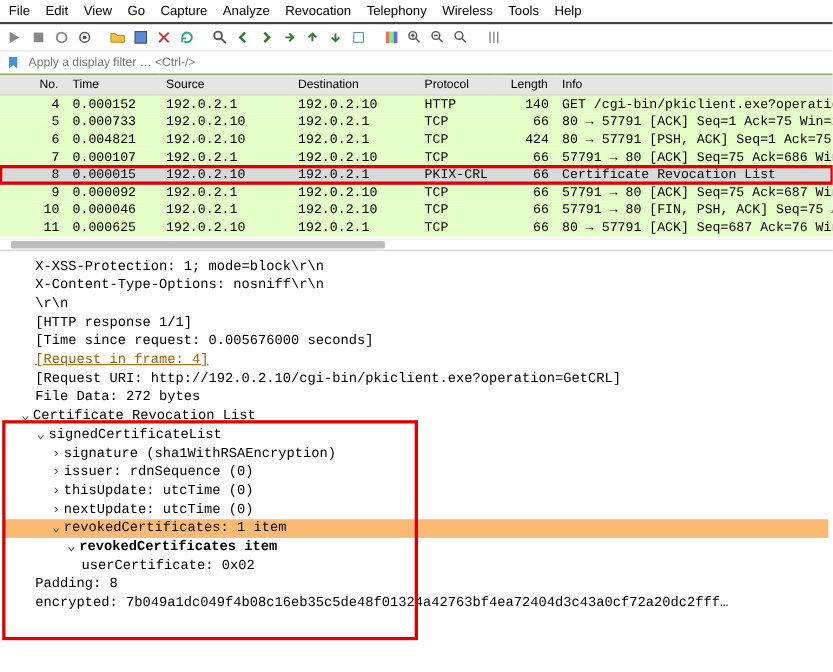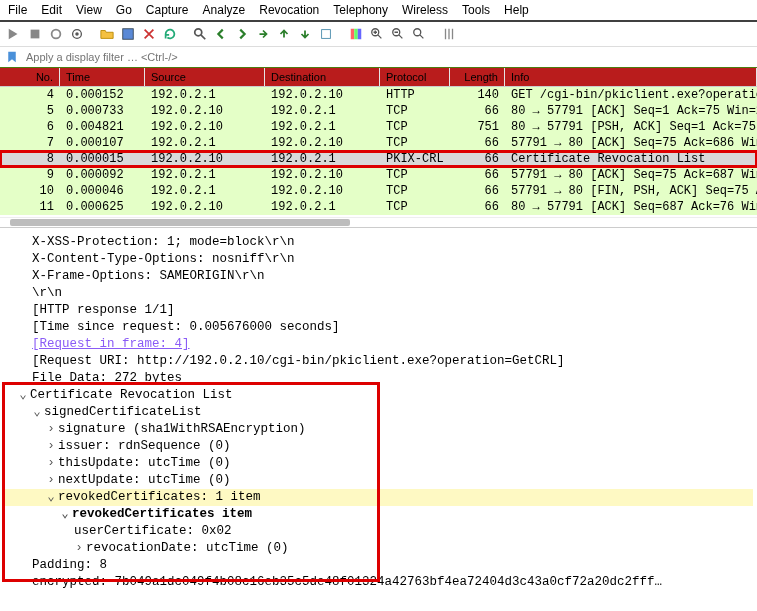--- a/index.html
+++ b/index.html
@@ -7,21 +7,21 @@
   .menubar { display: flex; gap: 14px; padding: 3px 8px; border-bottom: 2px solid #404040; font-size: 12px; }
   .menubar span { cursor: default; }
   .toolbar { display: flex; gap: 3px; padding: 3px 5px; border-bottom: 1px solid #ddd; align-items: center; }
   .tbtn { width: 18px; height: 18px; display: flex; align-items: center; justify-content: center; border: 1px solid transparent; border-radius: 2px; }
   .tbtn svg { width: 14px; height: 14px; }
   .tbtn.sep { width: 6px; }
   .filterbar { display: flex; align-items: center; padding: 2px 4px; border-bottom: 1px solid #4d7c0f; background: #fff; }
   .filterbar .ficon { width: 16px; height: 16px; margin-right: 4px; display:flex; align-items:center; justify-content:center;}
   .filterbar input { flex: 1; border: none; outline: none; font-size: 11px; padding: 2px; color: #888; }
   .packet-list { font-family: Consolas, "Courier New", monospace; font-size: 12px; }
-  .plist-header { display: flex; background: #b91c1c; border-bottom: 1px solid #ccc; font-family: "Segoe UI", sans-serif; font-size: 11px; }
+  .plist-header { display: flex; background: #e5e5e5; border-bottom: 1px solid #ccc; font-family: "Segoe UI", sans-serif; font-size: 11px; }
   .plist-header div { padding: 3px 6px; border-right: 1px solid #e5e5e5; }
   .col-no { width: 60px; text-align: right; }
   .col-time { width: 85px; }
   .col-src { width: 120px; }
   .col-dst { width: 115px; }
   .col-proto { width: 70px; }
   .col-len { width: 55px; text-align: right; }
   .col-info { flex: 1; white-space: nowrap; overflow: hidden; }
   .prow { display: flex; padding: 0; line-height: 16px; }
   .prow div { padding: 0 6px; white-space: nowrap; overflow: hidden; }
@@ -31,22 +31,22 @@
   .prow.highlighted { outline: 3px solid #d00; outline-offset: -2px; position: relative; z-index: 1; }
   .hscroll { height: 10px; background: #fff; border-top: 1px solid #eee; position: relative; margin-top: 2px;}
   .hscroll .thumb { position: absolute; left: 10px; top: 1px; width: 340px; height: 7px; background: #bdbdbd; border-radius: 2px; }
   .details { font-family: Consolas, "Courier New", monospace; font-size: 12.5px; padding: 6px 4px 4px 4px; line-height: 17px; border-top: 1px solid #ccc; overflow: hidden; }
   .details .line { white-space: nowrap; }
   .details .indent1 { padding-left: 28px; }
   .details .indent0 { padding-left: 14px; }
   .details .indent2 { padding-left: 42px; }
   .details .indent3 { padding-left: 56px; font-weight: bold; }
   .details .indent4 { padding-left: 70px; }
-  .details a.link { color: #8b5cf6; text-decoration: underline; }
-  .details .sel { background: #fef9c3; display: inline-block; width: 100%; }
+  .details a.link { color: #a16207; text-decoration: underline; }
+  .details .sel { background: #fdba74; display: inline-block; width: 100%; }
   .twisty { display: inline-block; width: 10px; text-align: center; color: #555; margin-right: 2px; }
   .redbox { position: absolute; border: 3px solid #d00; pointer-events: none; }
   .details-wrap { position: relative; }
 </style>
 </head>
 <body>
 
 <div class="menubar">
   <span>File</span>
   <span>Edit</span>
@@ -213,21 +213,21 @@
         <div class="col-proto">TCP</div>
         <div class="col-len">66</div>
         <div class="col-info">80 → 57791 [ACK] Seq=1 Ack=75 Win=28</div>
       </div>
       <div class="prow tcp">
         <div class="col-no">6</div>
         <div class="col-time">0.004821</div>
         <div class="col-src">192.0.2.10</div>
         <div class="col-dst">192.0.2.1</div>
         <div class="col-proto">TCP</div>
-        <div class="col-len">751</div>
+        <div class="col-len">424</div>
         <div class="col-info">80 → 57791 [PSH, ACK] Seq=1 Ack=75 W</div>
       </div>
       <div class="prow tcp">
         <div class="col-no">7</div>
         <div class="col-time">0.000107</div>
         <div class="col-src">192.0.2.1</div>
         <div class="col-dst">192.0.2.10</div>
         <div class="col-proto">TCP</div>
         <div class="col-len">66</div>
         <div class="col-info">57791 → 80 [ACK] Seq=75 Ack=686 Win</div>
@@ -271,34 +271,32 @@
     </div>
   <div class="hscroll">
       <div class="thumb"></div>
     </div>
 </div>
 
 <div class="details-wrap">
 <div class="details">
   <div class="line indent1">X-XSS-Protection: 1; mode=block\r\n</div>
   <div class="line indent1">X-Content-Type-Options: nosniff\r\n</div>
-  <div class="line indent1">X-Frame-Options: SAMEORIGIN\r\n</div>
   <div class="line indent1">\r\n</div>
   <div class="line indent1">[HTTP response 1/1]</div>
   <div class="line indent1">[Time since request: 0.005676000 seconds]</div>
   <div class="line indent1"><a class="link">[Request in frame: 4]</a></div>
   <div class="line indent1">[Request URI: http://192.0.2.10/cgi-bin/pkiclient.exe?operation=GetCRL]</div>
   <div class="line indent1">File Data: 272 bytes</div>
   <div class="line indent0"><span class="twisty">⌄</span><span>Certificate Revocation List</span></div>
   <div class="line indent1"><span class="twisty">⌄</span><span>signedCertificateList</span></div>
   <div class="line indent2"><span class="twisty">›</span><span>signature (sha1WithRSAEncryption)</span></div>
   <div class="line indent2"><span class="twisty">›</span><span>issuer: rdnSequence (0)</span></div>
   <div class="line indent2"><span class="twisty">›</span><span>thisUpdate: utcTime (0)</span></div>
   <div class="line indent2"><span class="twisty">›</span><span>nextUpdate: utcTime (0)</span></div>
   <div class="line indent2 sel"><span class="twisty">⌄</span><span>revokedCertificates: 1 item</span></div>
   <div class="line indent3"><span class="twisty">⌄</span><span>revokedCertificates item</span></div>
   <div class="line indent4"><span>userCertificate: 0x02</span></div>
-  <div class="line indent4"><span class="twisty">›</span><span>revocationDate: utcTime (0)</span></div>
   <div class="line indent1"><span>Padding: 8</span></div>
   <div class="line indent1"><span>encrypted: 7b049a1dc049f4b08c16eb35c5de48f01324a42763bf4ea72404d3c43a0cf72a20dc2fff…</span></div>
 </div>
 <div class="redbox" style="left:2px; top:155px; width:378px; height:200px;"></div>
 </div>
 
 </body></html>

